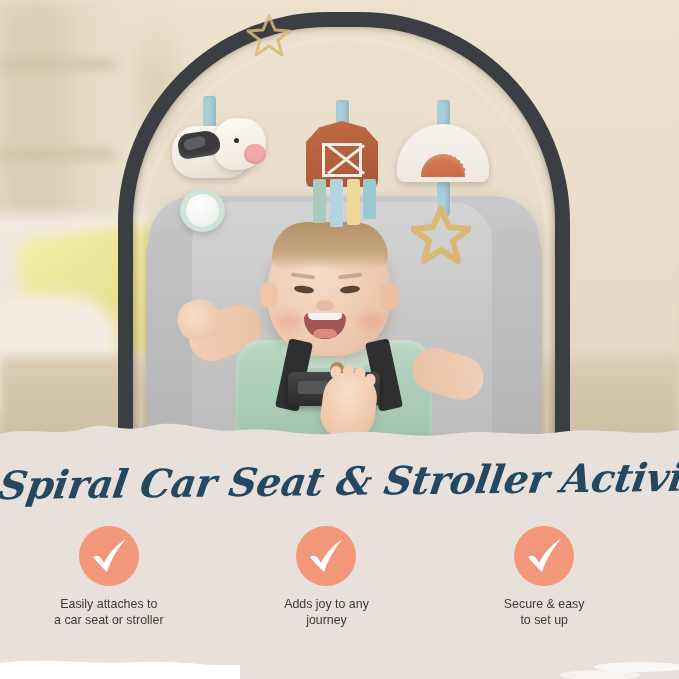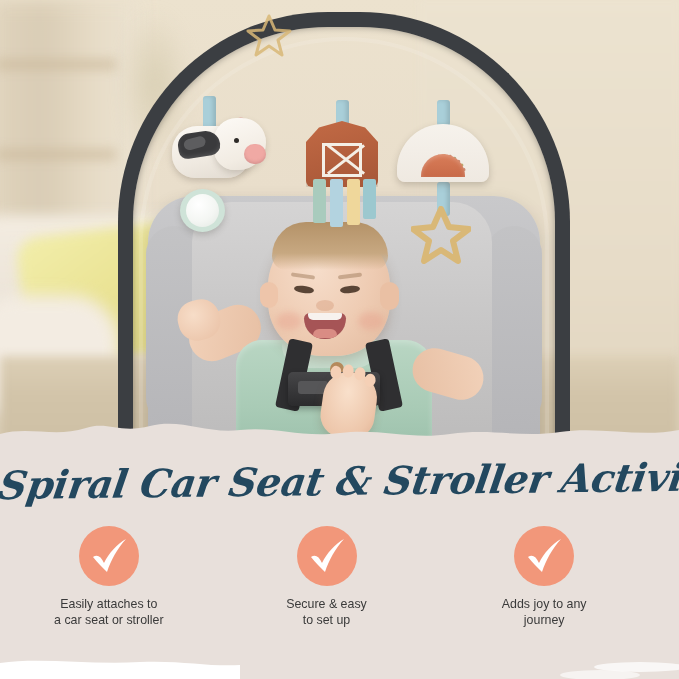--- a/index.html
+++ b/index.html
@@ -488,20 +488,21 @@
     letter-spacing: -0.5px;
     color: #23485f;
     transform: skewX(-9deg) rotate(-0.7deg);
     white-space: nowrap;
   }
   .features {
     position: absolute;
     left: 0; top: 86px;
     width: 653px;
     display: flex;
+    justify-content: flex-end;
   }
   .feature {
     flex: 1 1 0;
     display: flex;
     flex-direction: column;
     align-items: center;
   }
   .check-circle {
     width: 60px; height: 60px;
     border-radius: 50%;
@@ -662,32 +663,32 @@
 a car seat or stroller</div>
       </div>
 
 
       <div class="feature">
         <div class="check-circle">
           <svg class="check-mark" viewBox="0 0 60 60">
             <path d="M14 31 C18 28 22 30 25 37 C30 27 38 18 47 13 C38 23 32 34 28 46 C24 42 18 36 14 31 Z" fill="#ffffff"></path>
           </svg>
         </div>
-        <div class="feature-caption">Secure &amp; easy
-to set up</div>
+        <div class="feature-caption">Adds joy to any
+journey</div>
       </div>
 
       <div class="feature">
         <div class="check-circle">
           <svg class="check-mark" viewBox="0 0 60 60">
             <path d="M14 31 C18 28 22 30 25 37 C30 27 38 18 47 13 C38 23 32 34 28 46 C24 42 18 36 14 31 Z" fill="#ffffff"></path>
           </svg>
         </div>
-        <div class="feature-caption">Adds joy to any
-journey</div>
+        <div class="feature-caption">Secure &amp; easy
+to set up</div>
       </div>
 
     </div>
 
     <svg class="bottom-brush" viewBox="0 0 679 28" preserveAspectRatio="none">
       <path d="M0,12 C40,6 90,14 140,11 C180,9 210,16 240,14 L240,28 L0,28 Z" fill="#ffffff"></path>
       <ellipse cx="640" cy="16" rx="46" ry="5" fill="#ffffff" opacity=".75"></ellipse>
       <ellipse cx="600" cy="24" rx="40" ry="5" fill="#ffffff" opacity=".6"></ellipse>
     </svg>
   </div>

